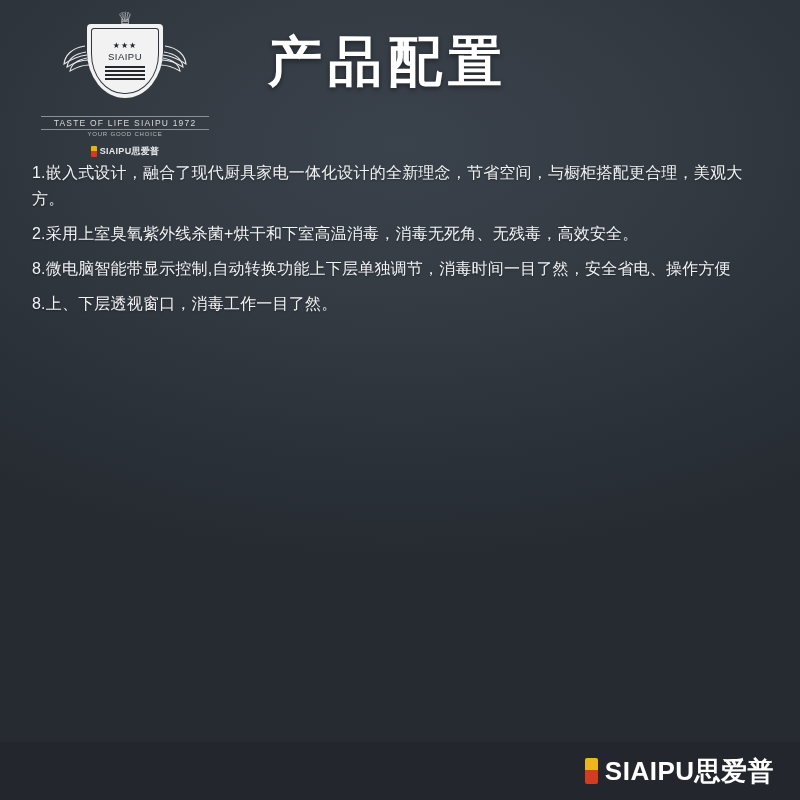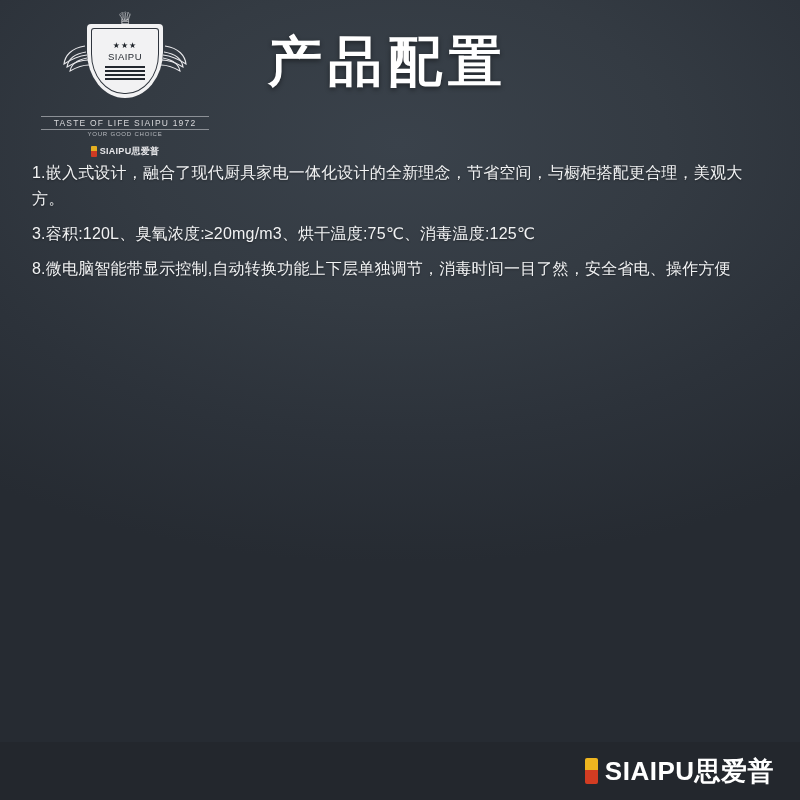--- a/index.html
+++ b/index.html
@@ -246,22 +246,23 @@
       </div>
     </div>
 
     <div class="title-wrap">
       <div class="main-title">产品配置</div>
     </div>
   </div>
 
   <div class="content">
     <p class="item">1.嵌入式设计，融合了现代厨具家电一体化设计的全新理念，节省空间，与橱柜搭配更合理，美观大方。</p>
-    <p class="item">3.容积:120L、臭氧浓度:≥20mg/m3、烘干温度:75℃、消毒温度:125℃</p>
+    <p class="item">2.采用上室臭氧紫外线杀菌+烘干和下室高温消毒，消毒无死角、无残毒，高效安全。</p>
     <p class="item">8.微电脑智能带显示控制,自动转换功能上下层单独调节，消毒时间一目了然，安全省电、操作方便</p>
+    <p class="item">8.上、下层透视窗口，消毒工作一目了然。</p>
   </div>
 
   <div class="footer">
     <div class="footer-logo">
       <span class="footer-flame"></span>
       <span class="footer-text">SIAIPU思爱普</span>
     </div>
   </div>
 
 </div>

